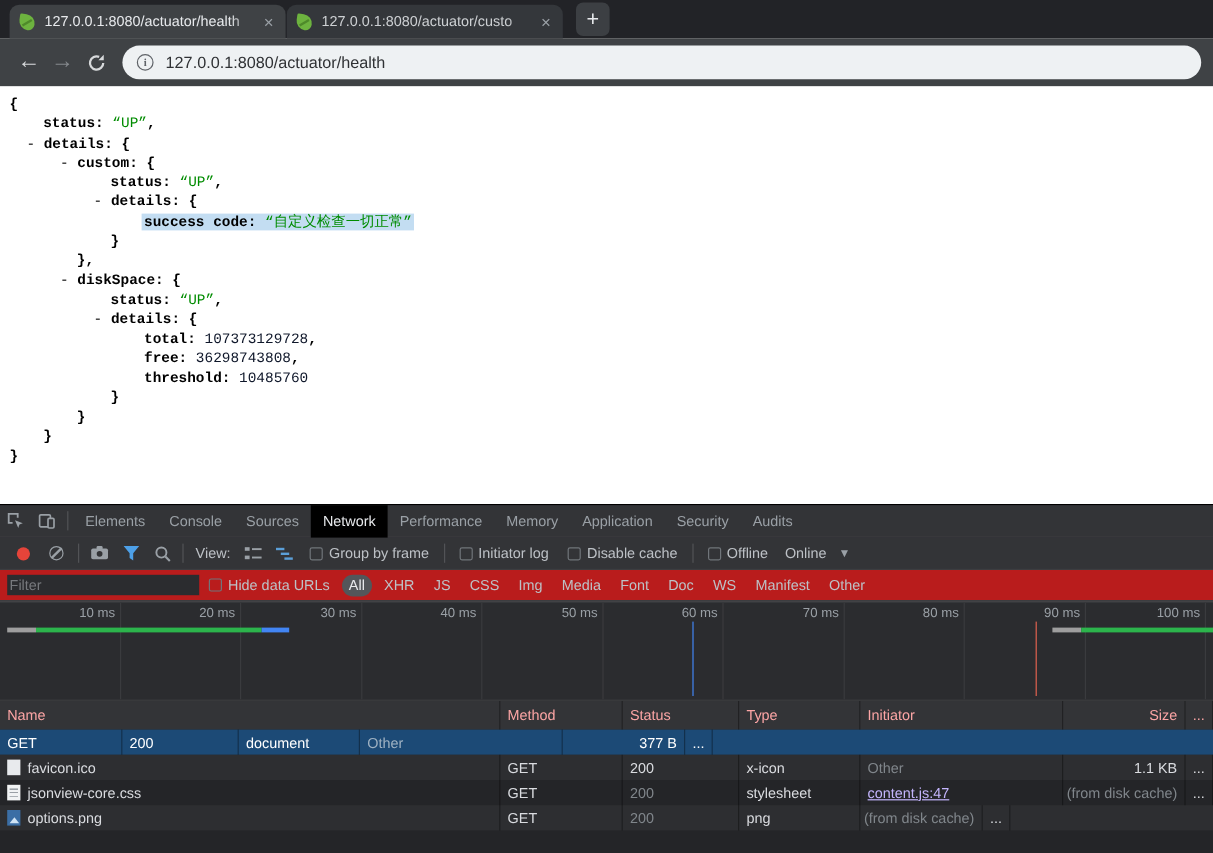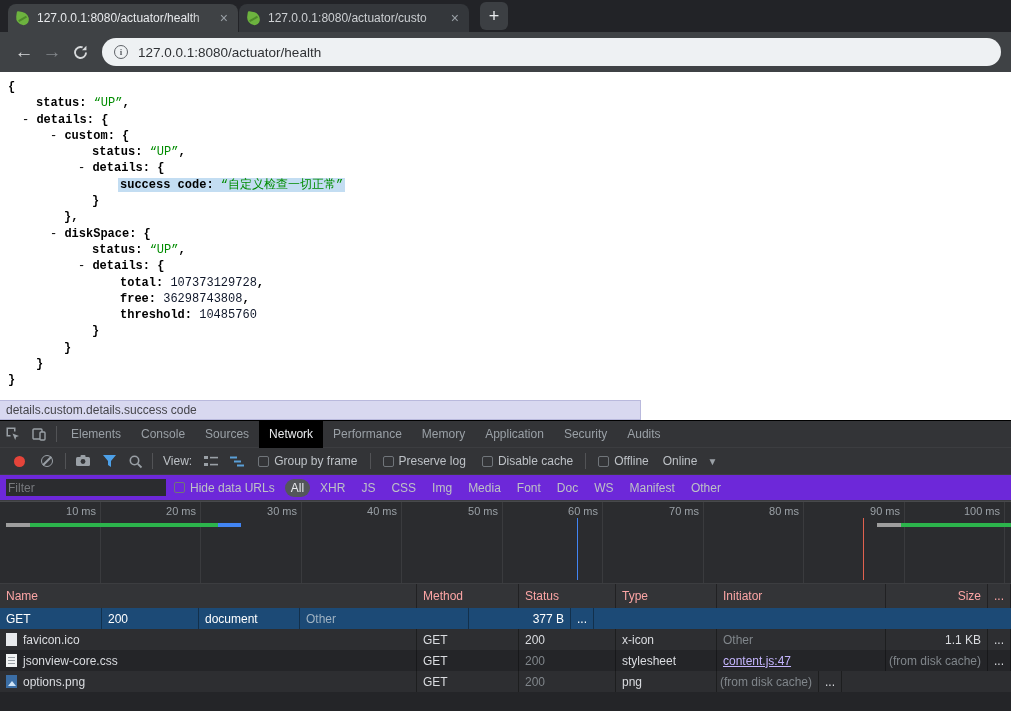--- a/index.html
+++ b/index.html
@@ -60,21 +60,21 @@
   .rec-dot{width:11px;height:11px;border-radius:50%;background:#e5443a;margin:0 8px;cursor:pointer;flex:none;}
   .clear-icon{width:12px;height:12px;border:1.6px solid #9aa0a6;border-radius:50%;
     position:relative;margin:0 8px;cursor:pointer;flex:none;}
   .clear-icon:after{content:"";position:absolute;left:-1px;top:4.2px;width:12px;height:1.6px;
     background:#9aa0a6;transform:rotate(-45deg);}
   .cb{width:11px;height:11px;border:1px solid #70757a;border-radius:2px;background:transparent;
     margin-right:5px;flex:none;}
   .cb-group{display:flex;align-items:center;margin:0 8px;cursor:pointer;color:#bdc1c6;}
   .netbar-label{color:#bdc1c6;margin:0 6px;}
   .dd-arrow{color:#9aa0a6;margin:0 8px 0 4px;font-size:10px;cursor:pointer;}
-  .dt-filterbar{height:26px;background:#6d28d9;border-bottom:1px solid #3c3d40;padding:0 6px;}
+  .dt-filterbar{height:26px;background:#b91c1c;border-bottom:1px solid #3c3d40;padding:0 6px;}
   .filter-input{width:160px;height:17px;background:#2b2c2f;border:none;outline:none;
     color:#cdd1d5;font-size:12px;font-family:"Liberation Sans",sans-serif;}
   .filter-input::placeholder{color:#77797d;}
   .chip{padding:2px 6px;margin:0 2px;border-radius:9px;color:#bdc1c6;cursor:pointer;}
   .chip.selected{background:#53565a;color:#e8eaed;}
   
   .overview{position:relative;height:83px;background:#2b2c2f;border-top:1px solid #48494c;
     border-bottom:1px solid #3c3d40;overflow:hidden;cursor:crosshair;}
   .grid-line{position:absolute;top:0;bottom:0;width:1px;background:#3a3b3e;}
   .tick-label{position:absolute;top:3px;font-size:11px;color:#9aa0a6;}
@@ -140,21 +140,20 @@
       </svg>
     </div>
     <div class="omnibox">
       <span class="info-icon">i</span>
       <span class="url-text">127.0.0.1:8080/actuator/health</span>
     </div>
   </div>
 
   <div class="page">
     <div class="json" id="json"><div class="json-line" style="padding-left: 8px;"><span class="seg-p">{</span></div><div class="json-line" style="padding-left: 36px;"><span class="seg-k">status</span><span class="seg-p">: </span><span class="seg-s">“UP”</span><span class="seg-p">,</span></div><div class="json-line" style="padding-left: 22px;"><span class="seg-d">- </span><span class="seg-k">details</span><span class="seg-p">: {</span></div><div class="json-line" style="padding-left: 50px;"><span class="seg-d">- </span><span class="seg-k">custom</span><span class="seg-p">: {</span></div><div class="json-line" style="padding-left: 92px;"><span class="seg-k">status</span><span class="seg-p">: </span><span class="seg-s">“UP”</span><span class="seg-p">,</span></div><div class="json-line" style="padding-left: 78px;"><span class="seg-d">- </span><span class="seg-k">details</span><span class="seg-p">: {</span></div><div class="json-line" style="padding-left: 120px;"><span class="hl"><span class="seg-k">success code</span><span class="seg-p">: </span><span class="seg-s">“自定义检查一切正常”</span></span></div><div class="json-line" style="padding-left: 92px;"><span class="seg-p">}</span></div><div class="json-line" style="padding-left: 64px;"><span class="seg-p">},</span></div><div class="json-line" style="padding-left: 50px;"><span class="seg-d">- </span><span class="seg-k">diskSpace</span><span class="seg-p">: {</span></div><div class="json-line" style="padding-left: 92px;"><span class="seg-k">status</span><span class="seg-p">: </span><span class="seg-s">“UP”</span><span class="seg-p">,</span></div><div class="json-line" style="padding-left: 78px;"><span class="seg-d">- </span><span class="seg-k">details</span><span class="seg-p">: {</span></div><div class="json-line" style="padding-left: 120px;"><span class="seg-k">total</span><span class="seg-p">: </span><span class="seg-n">107373129728</span><span class="seg-p">,</span></div><div class="json-line" style="padding-left: 120px;"><span class="seg-k">free</span><span class="seg-p">: </span><span class="seg-n">36298743808</span><span class="seg-p">,</span></div><div class="json-line" style="padding-left: 120px;"><span class="seg-k">threshold</span><span class="seg-p">: </span><span class="seg-n">10485760</span></div><div class="json-line" style="padding-left: 92px;"><span class="seg-p">}</span></div><div class="json-line" style="padding-left: 64px;"><span class="seg-p">}</span></div><div class="json-line" style="padding-left: 36px;"><span class="seg-p">}</span></div><div class="json-line" style="padding-left: 8px;"><span class="seg-p">}</span></div></div>
-    <div class="pathbar">details.custom.details.success code</div>
   </div>
 
   <div class="devtools">
 
     <div class="dt-row dt-tabbar">
       <div class="dt-toolicon">
         <svg class="gi" width="16" height="16" viewBox="0 0 16 16">
           <path d="M1.5 1.5 h9 v4 h-1.5 v-2.5 h-6 v6 h2.5 v1.5 h-4 z" fill="#9aa0a6"></path>
           <path d="M7.5 7.5 l6.5 2.6 -2.8 1 -1 2.8 z" fill="#9aa0a6"></path>
         </svg>
@@ -218,21 +217,21 @@
           <rect x="8" y="9.5" width="7" height="2" fill="#5b9fd8"></rect>
         </svg>
       </div>
       <div class="cb-group">
         <span class="cb"></span>
         <span>Group by frame</span>
       </div>
       <div class="vsep"></div>
       <div class="cb-group">
         <span class="cb"></span>
-        <span>Preserve log</span>
+        <span>Initiator log</span>
       </div>
       <div class="cb-group">
         <span class="cb"></span>
         <span>Disable cache</span>
       </div>
       <div class="vsep"></div>
       <div class="cb-group">
         <span class="cb"></span>
         <span>Offline</span>
       </div>

